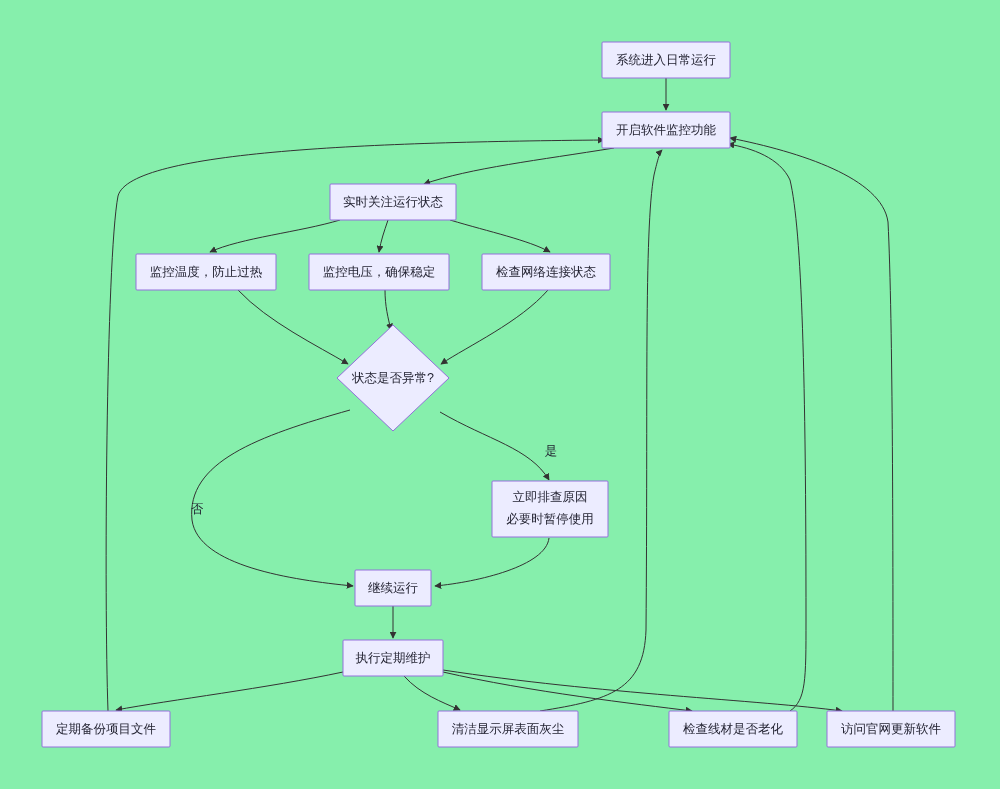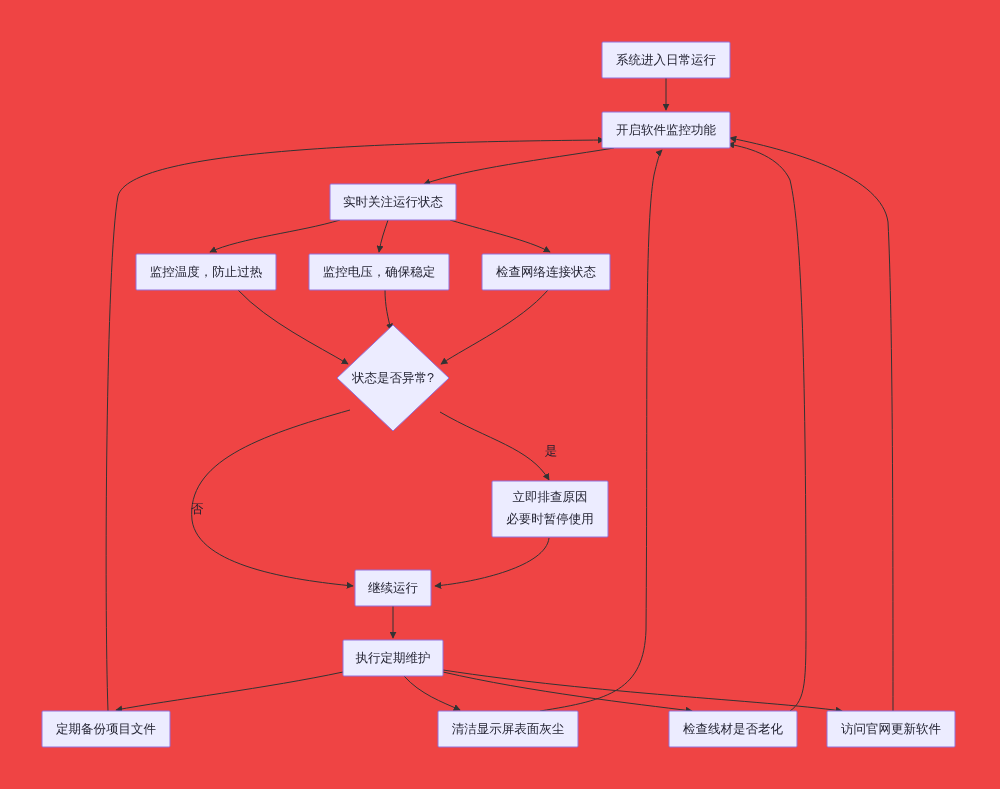--- a/index.html
+++ b/index.html
@@ -7,21 +7,21 @@
     padding: 0;
     background: #ffffff;
   }
   body {
     font-family: "Liberation Sans", "DejaVu Sans", sans-serif;
   }
   #flow-root {
     position: relative;
     width: 1000px;
     height: 789px;
-    background: #ef4444;
+    background: #86efac;
     overflow: hidden;
     text-align: center;
   }
   svg#flow-svg {
     position: absolute;
     left: 0;
     top: 0;
     width: 1000px;
     height: 789px;
     display: block;

